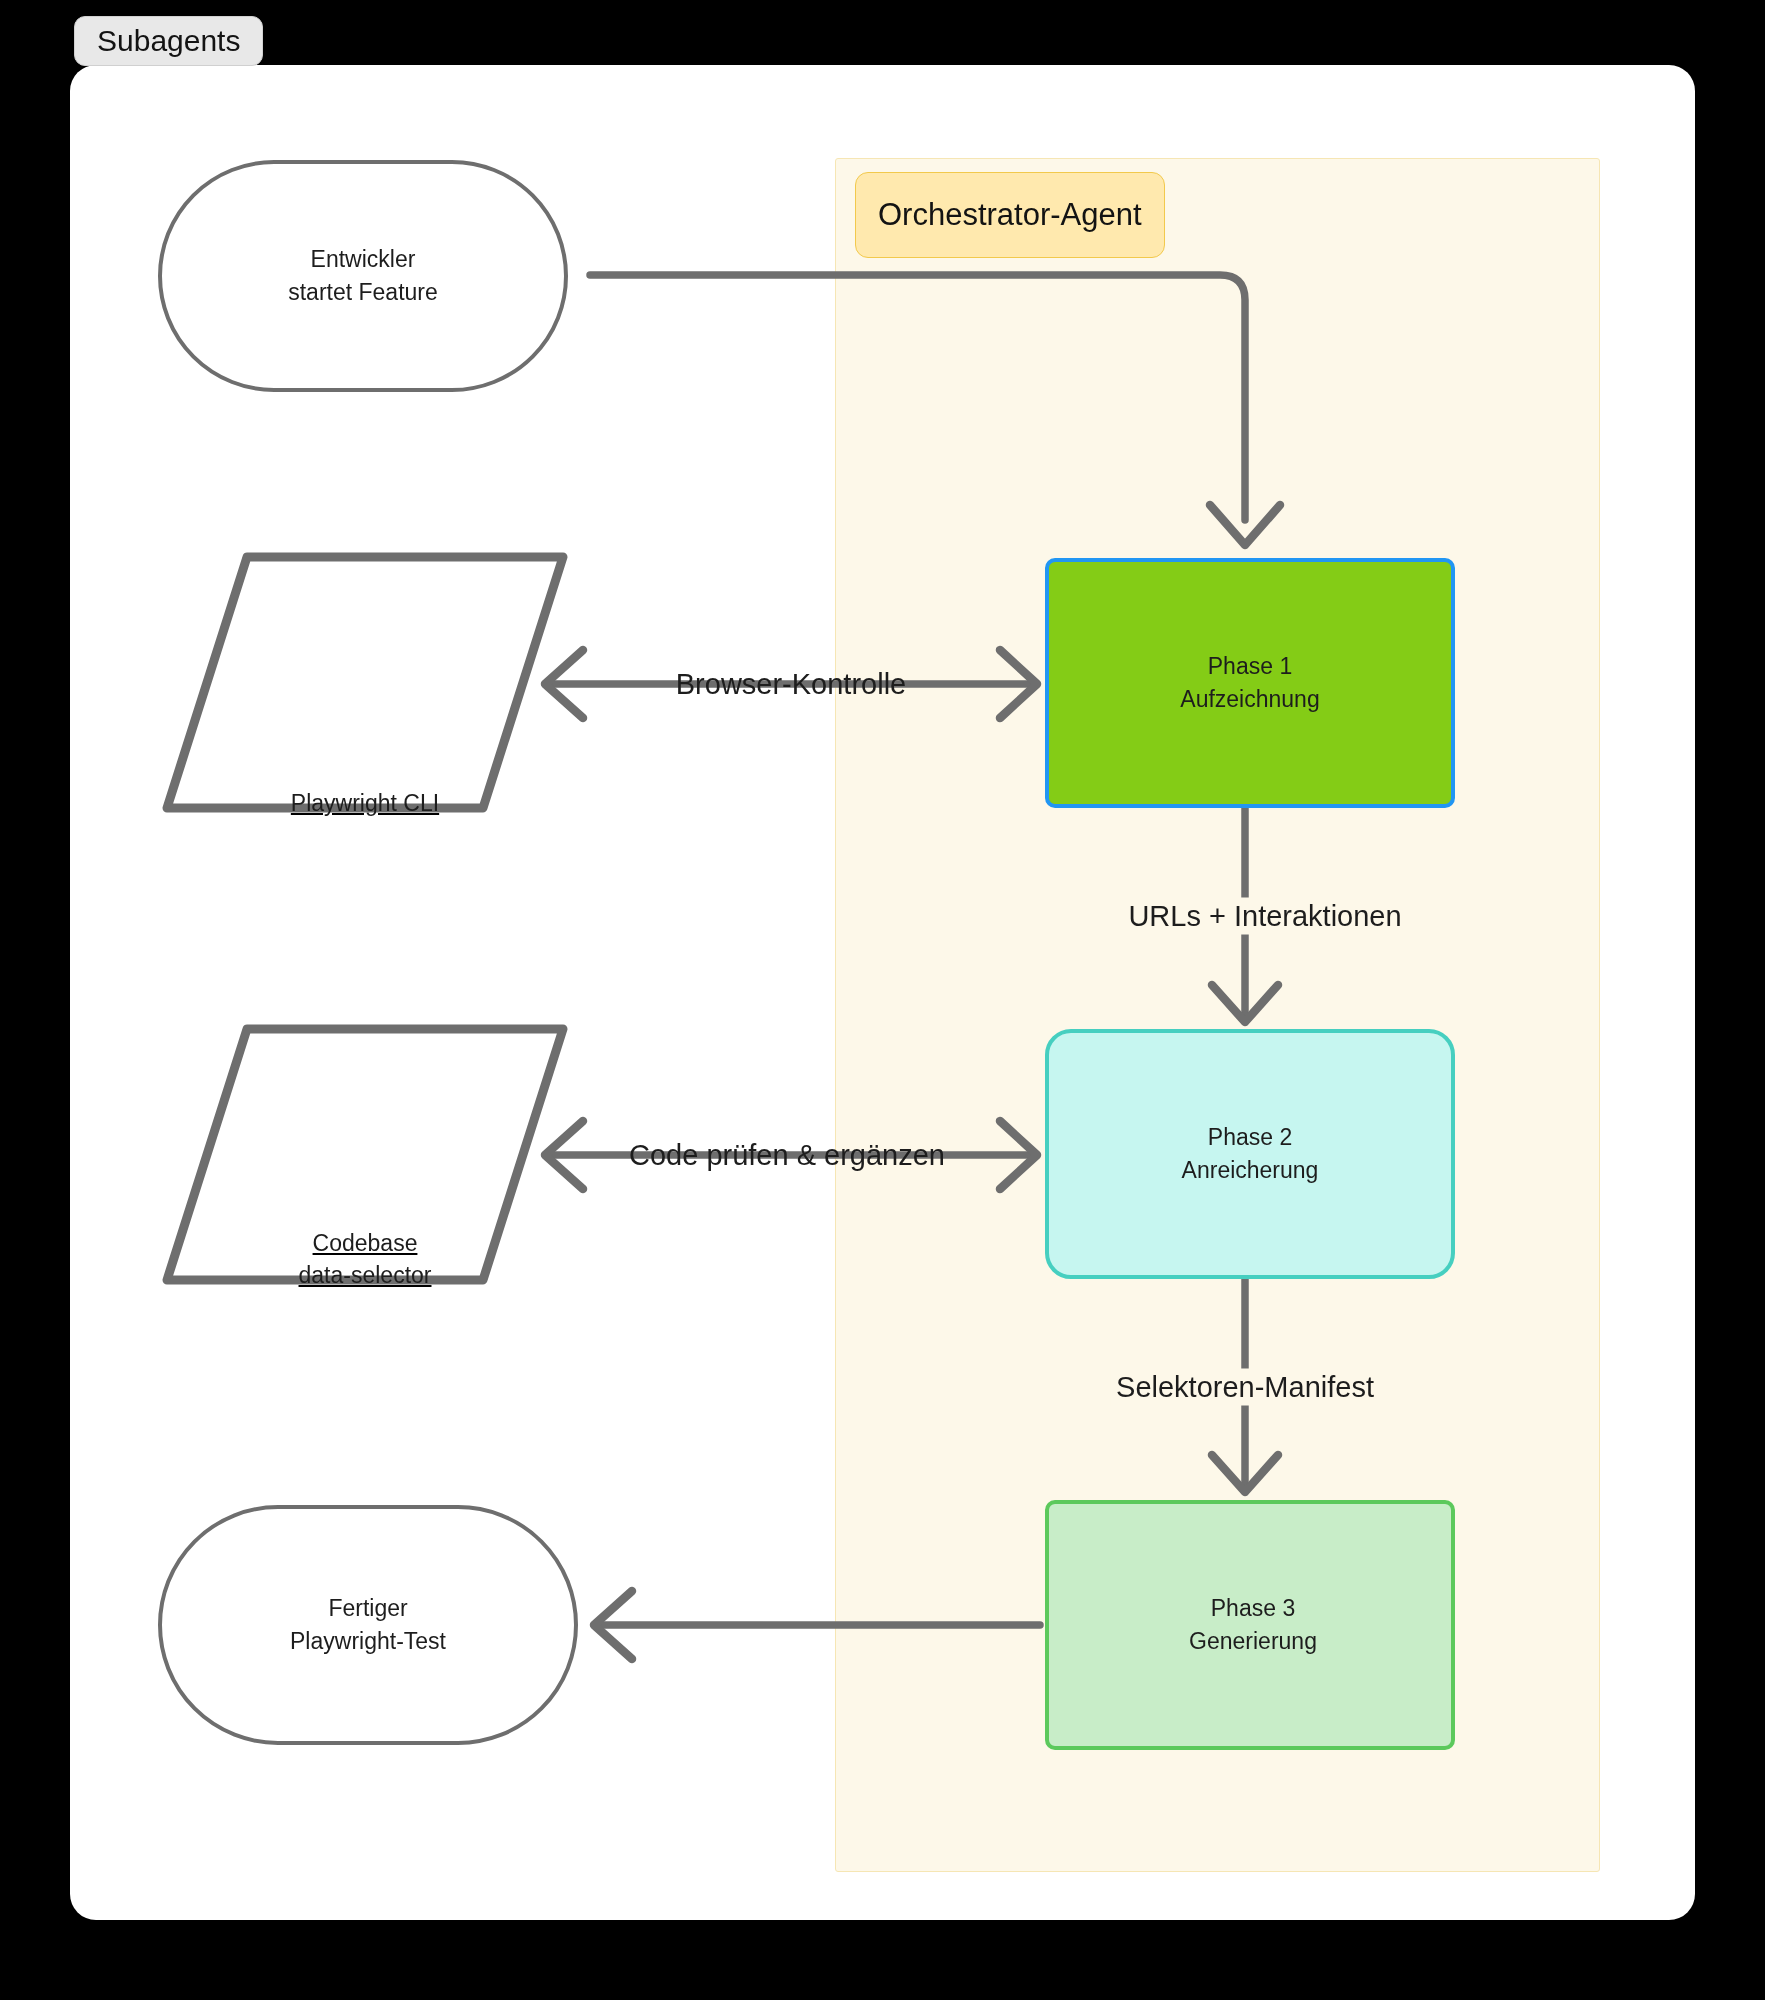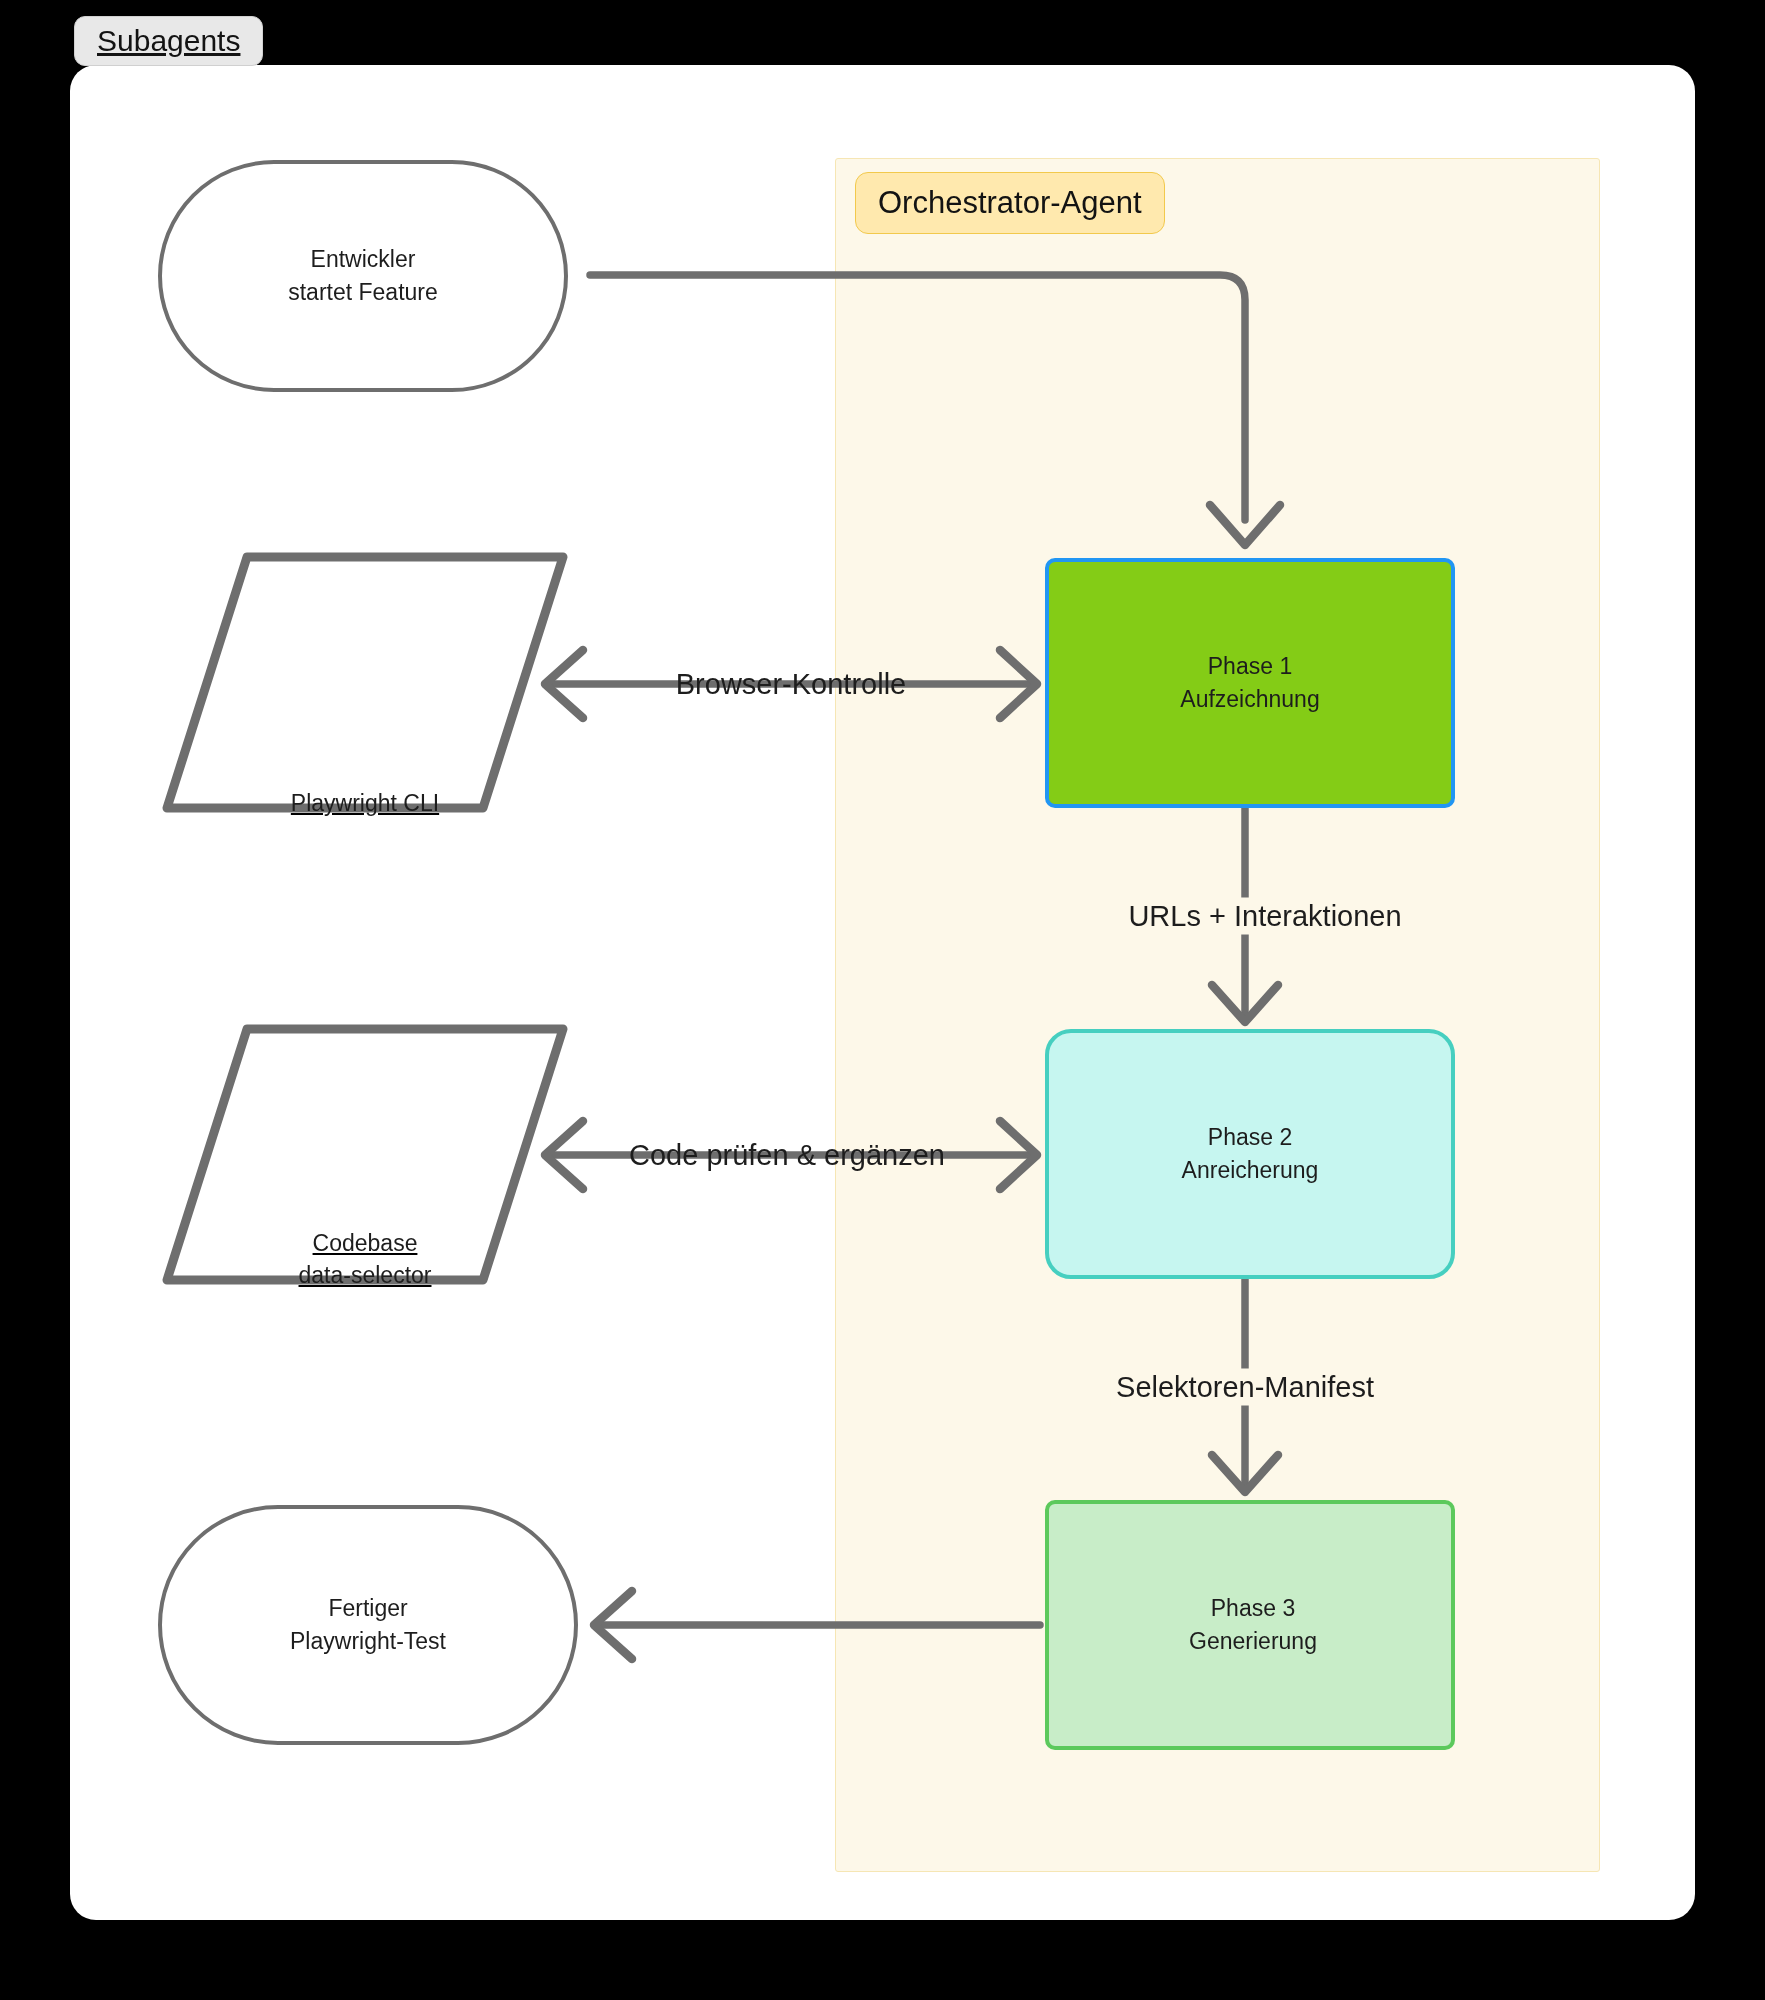--- a/index.html
+++ b/index.html
@@ -41,40 +41,39 @@
     height: 48px;
     padding: 0 22px;
     display: flex;
     align-items: center;
     background: #e8e8e8;
     border: 1.6px solid #d0d0d0;
     border-radius: 11px;
     font-size: 30px;
     color: #131313;
     white-space: nowrap;
-    text-decoration: underline;
   }
 
   
   #orchestrator-panel {
     position: absolute;
     left: 835px;
     top: 158px;
     width: 763px;
     height: 1712px;
     background: #fdf8e9;
     border: 1.5px solid #f6e6b4;
     border-radius: 3px;
   }
   #orchestrator-tab {
     position: absolute;
     left: 855px;
     top: 172px;
     height: 52px;
-    padding: 4px 22px;
+    padding: 16px 22px;
     display: flex;
     align-items: center;
     background: #ffe9ae;
     border: 1.8px solid #f2c94c;
     border-radius: 13px;
     font-size: 31px;
     color: #131313;
     white-space: nowrap;
   }
 

